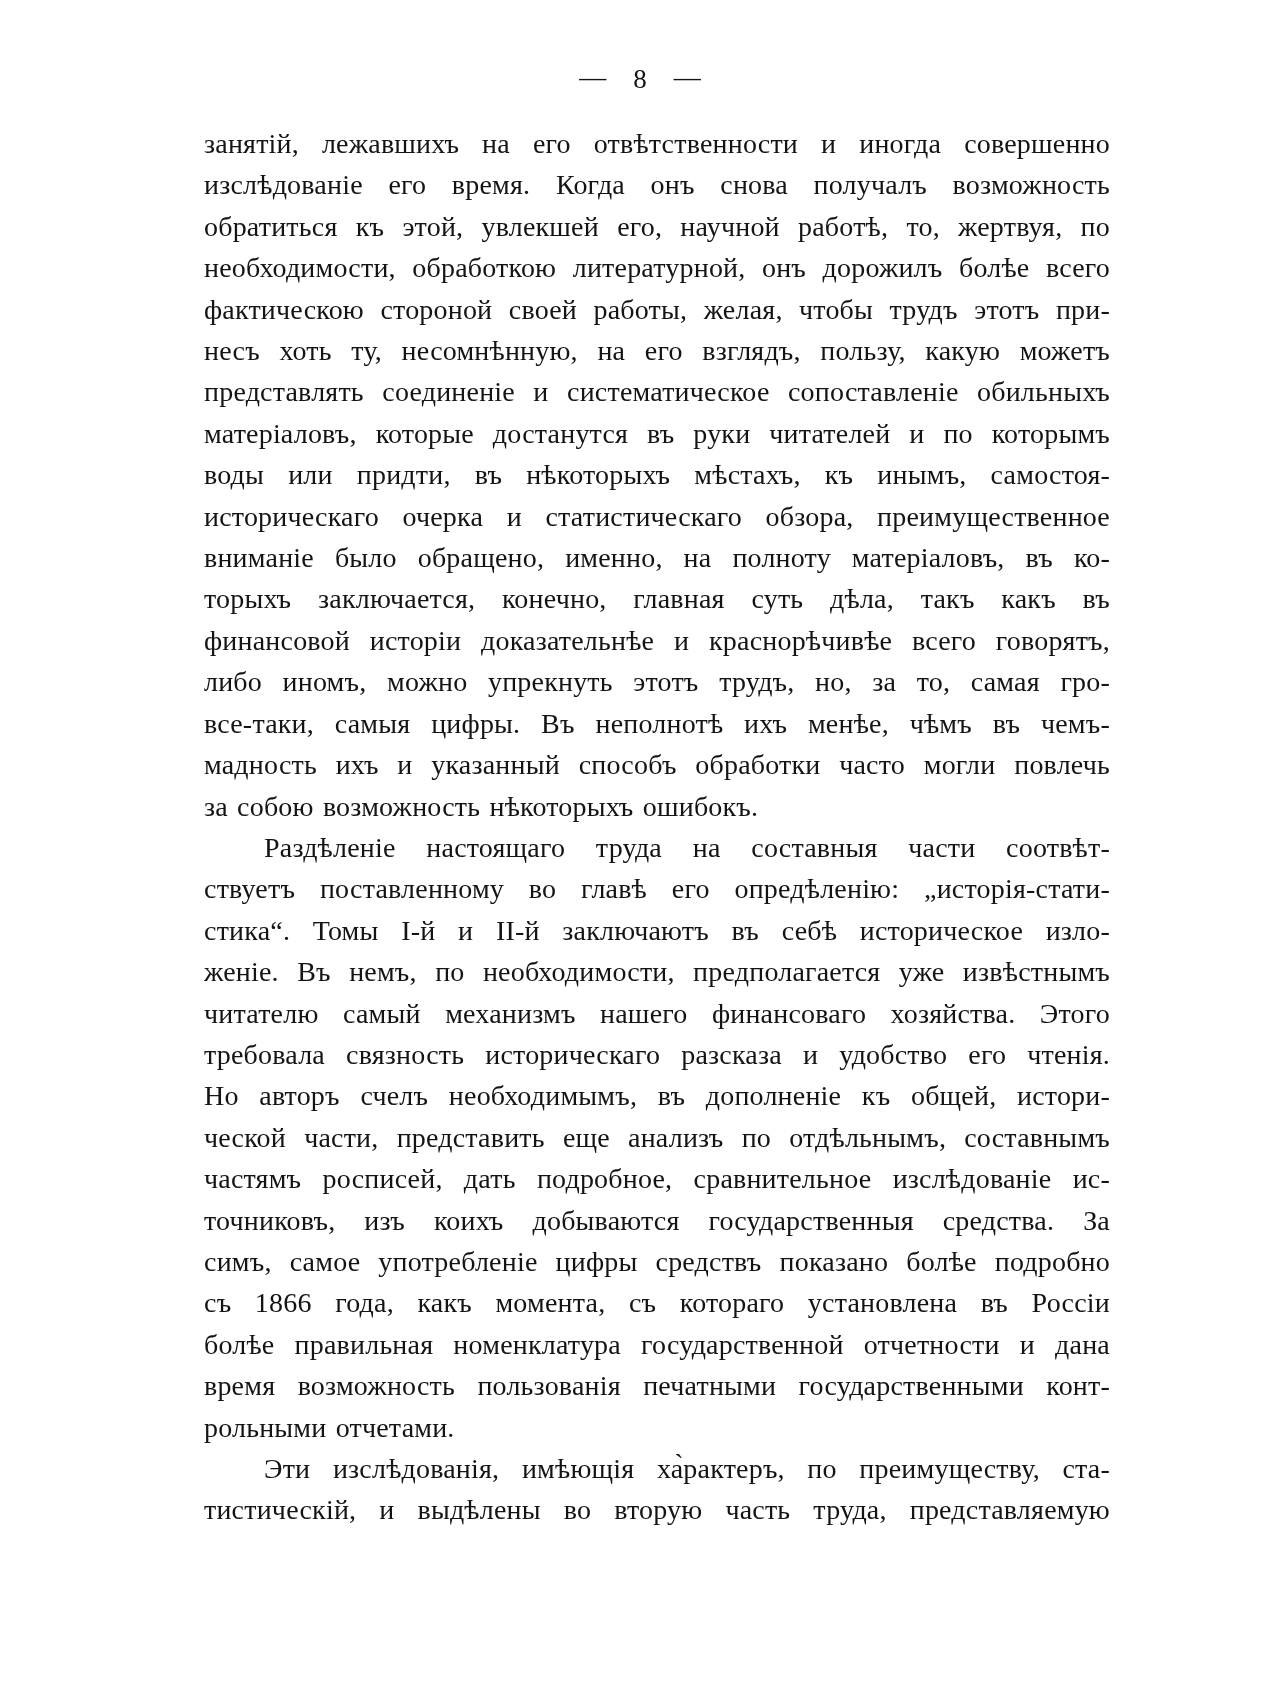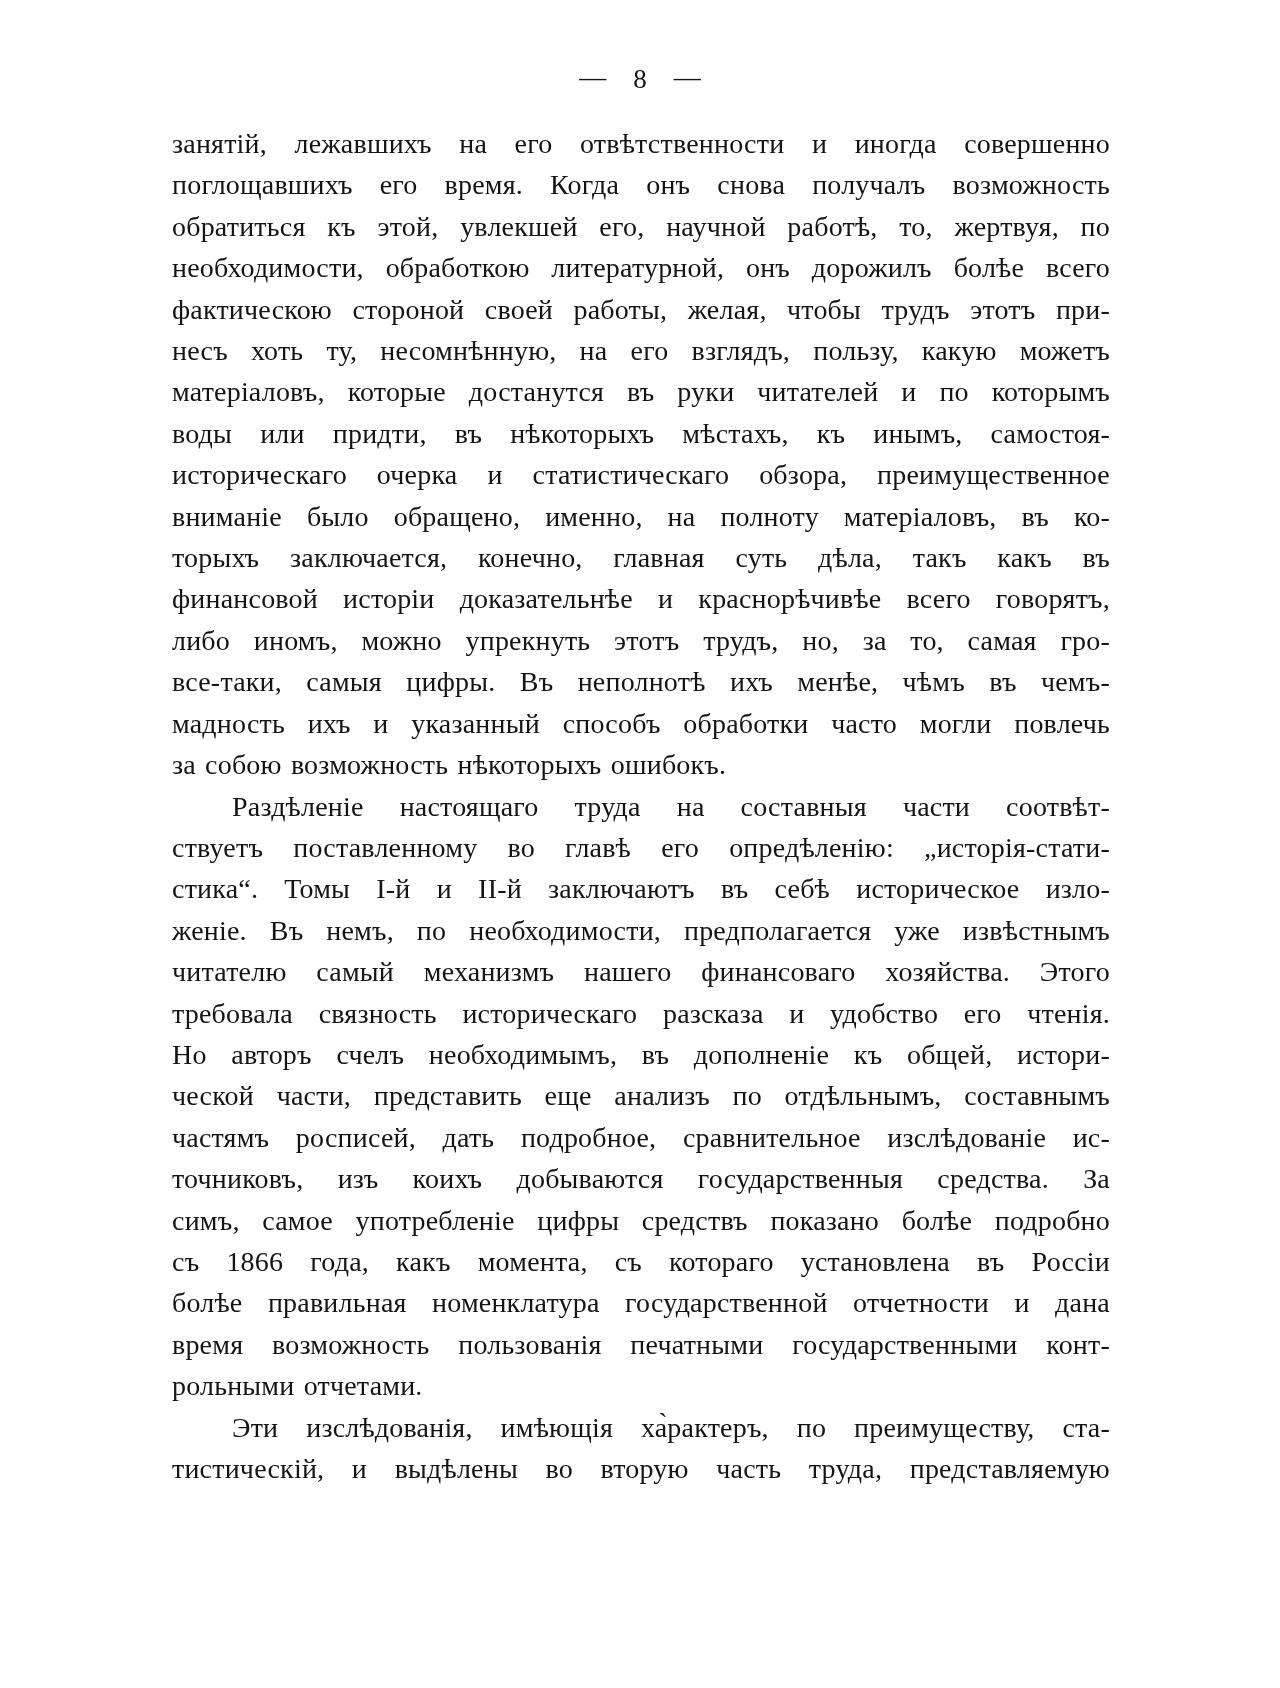--- a/index.html
+++ b/index.html
@@ -40,45 +40,47 @@
     width: 938px;
   }
   .line {
     font-size: 28px;
     line-height: 41.4px;
     text-align: justify;
     text-align-last: justify;
     letter-spacing: 0.2px;
     word-spacing: 2px;
     color: #141414;
+    margin-left: 32px;
   }
   .line.indent {
     padding-left: 60px;
   }
   .line.endline {
     text-align: left;
     text-align-last: left;
   }
 </style>
 </head>
 <body>
 
 <div class="page">
 
   <div class="page-header">
     <span class="dash">—</span><span>8</span><span class="dash">—</span>
   </div>
 
   <div class="text-block">
     <div class="line">занятій, лежавшихъ на его отвѣтственности и иногда совершенно</div>
-    <div class="line">поглощавшихъ его время. Когда онъ снова получалъ возможность</div>
+    <div class="line">изслѣдованіе его время. Когда онъ снова получалъ возможность</div>
     <div class="line">обратиться къ этой, увлекшей его, научной работѣ, то, жертвуя, по</div>
     <div class="line">необходимости, обработкою литературной, онъ дорожилъ болѣе всего</div>
     <div class="line">фактическою стороной своей работы, желая, чтобы трудъ этотъ при-</div>
     <div class="line">несъ хоть ту, несомнѣнную, на его взглядъ, пользу, какую можетъ</div>
+    <div class="line">представлять соединеніе и систематическое сопоставленіе обильныхъ</div>
     <div class="line">матеріаловъ, которые достанутся въ руки читателей и по которымъ</div>
     <div class="line">воды или придти, въ нѣкоторыхъ мѣстахъ, къ инымъ, самостоя-</div>
     <div class="line">историческаго очерка и статистическаго обзора, преимущественное</div>
     <div class="line">вниманіе было обращено, именно, на полноту матеріаловъ, въ ко-</div>
     <div class="line">торыхъ заключается, конечно, главная суть дѣла, такъ какъ въ</div>
     <div class="line">финансовой исторіи доказательнѣе и краснорѣчивѣе всего говорятъ,</div>
     <div class="line">либо иномъ, можно упрекнуть этотъ трудъ, но, за то, самая гро-</div>
     <div class="line">все-таки, самыя цифры. Въ неполнотѣ ихъ менѣе, чѣмъ въ чемъ-</div>
     <div class="line">мадность ихъ и указанный способъ обработки часто могли повлечь</div>
     <div class="line endline">за собою возможность нѣкоторыхъ ошибокъ.</div>

